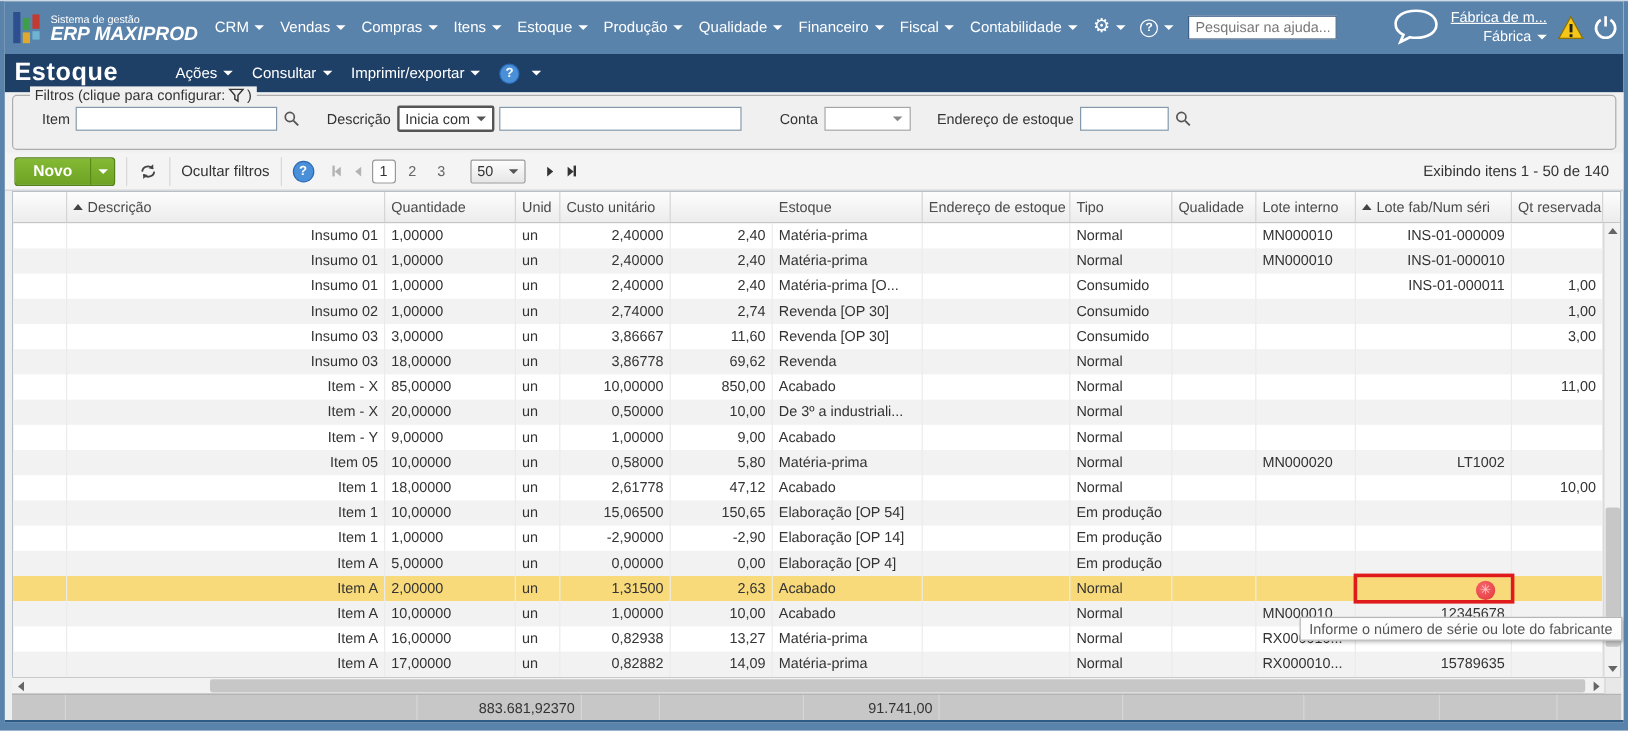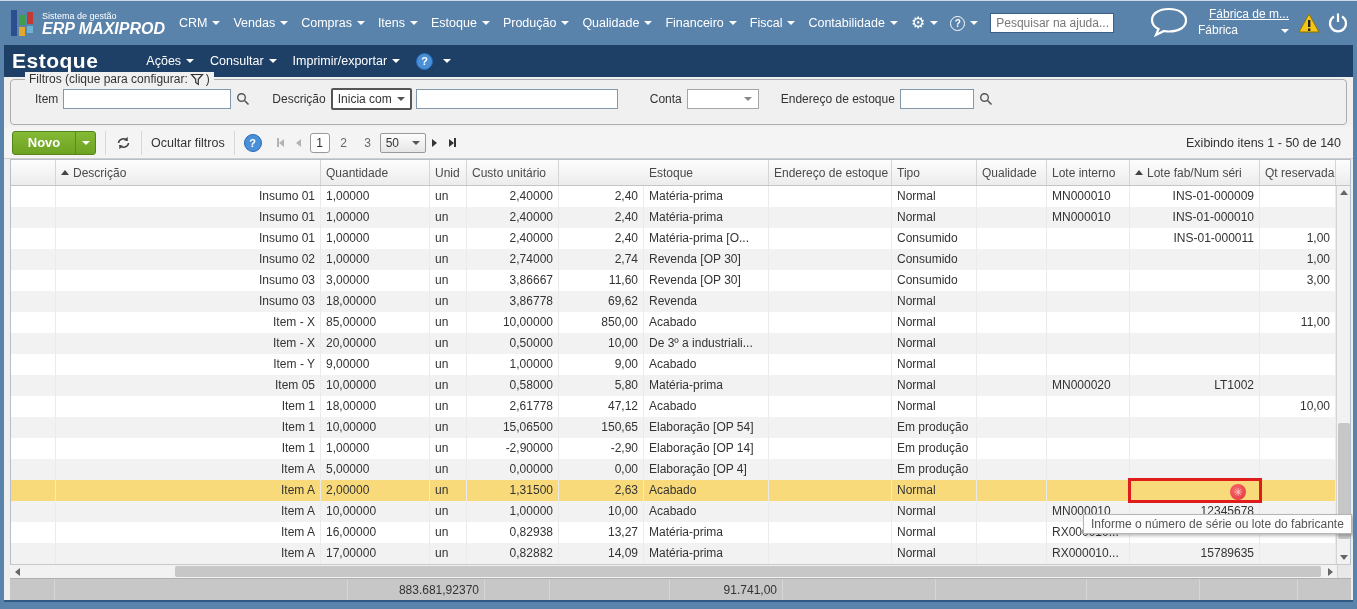--- a/index.html
+++ b/index.html
@@ -19,21 +19,21 @@
   .car-w { width:0; height:0; border-left:4px solid transparent; border-right:4px solid transparent; border-top:4px solid #fff; display:inline-block; margin-left:5px; }
   .car-d { width:0; height:0; border-left:4px solid transparent; border-right:4px solid transparent; border-top:4px solid #555; display:inline-block; margin-left:5px; }
   .gear-char { font-size:16px; line-height:1; }
   .tb-icon-group { display:flex; align-items:center; margin-right:12px; cursor:pointer; }
   .help-ring { width:15px; height:15px; border:1.5px solid #fff; border-radius:50%; display:flex; align-items:center; justify-content:center; font-size:10px; font-weight:bold; }
   .tb-search { width:124px; height:20px; border:1px solid #3c5f85; font-size:12px; padding:2px 5px; color:#444; }
   .tb-search::placeholder { color:#777; }
   .tb-right { margin-left:auto; display:flex; align-items:center; margin-right:4px; }
   .account { text-align:right; margin:0 8px; line-height:1.3; }
   .account-link { font-size:12px; text-decoration:underline; cursor:pointer; white-space:nowrap; }
-  .account-unit { font-size:12px; display:flex; align-items:center; justify-content:flex-end; cursor:pointer;gap:38px; }
+  .account-unit { font-size:12px; display:flex; align-items:center; justify-content:flex-end; cursor:pointer; }
 
   
   .pagebar { height:32px; background:#1e3f66; display:flex; align-items:center; color:#fff; }
   .page-title { font-size:21px; font-weight:bold; margin-left:8px; letter-spacing:0.5px; }
   .pmenus { display:flex; align-items:center; margin-left:48px; }
   .pmenu { display:flex; align-items:center; font-size:12.5px; margin-right:16px; cursor:pointer; white-space:nowrap; }
   .help-blue { width:17px; height:17px; background:#4a90d9; border:1px solid #2a6ab5; border-radius:50%; color:#fff; font-size:11px; font-weight:bold; display:flex; align-items:center; justify-content:center; cursor:pointer; }
 
   
   .filters { height:50px; background:#f0f0f0; padding:2px 6px 0 6px; }
@@ -56,21 +56,21 @@
   .icon-btn { cursor:pointer; display:flex; align-items:center; }
   .ocultar { font-size:12.5px; color:#333; cursor:pointer; }
   .pager { display:flex; align-items:center; margin-left:10px; }
   .pg-nav { width:18px; height:18px; display:flex; align-items:center; justify-content:center; cursor:pointer; }
   .tri-l { width:0;height:0;border-top:4px solid transparent;border-bottom:4px solid transparent;border-right:5px solid #b3b3b3; }
   .tri-r-dark { width:0;height:0;border-top:4px solid transparent;border-bottom:4px solid transparent;border-left:5px solid #333; }
   .vbar-g { width:2px; height:9px; background:#b3b3b3; }
   .vbar-d { width:2px; height:9px; background:#333; }
   .pg-num { min-width:20px; height:20px; display:flex; align-items:center; justify-content:center; font-size:12px; color:#666; margin:0 2px; cursor:pointer; }
   .pg-num.current { background:#fff; border:1px solid #999; border-radius:3px; color:#333; }
-  .pg-size { width:46px; height:20px; background:linear-gradient(#fdfdfd,#e6e6e6); border:1px solid #999; border-radius:2px; display:flex; align-items:center; justify-content:space-between; font-size:12px; color:#333; padding:0 5px; margin:0 0; cursor:pointer; }
+  .pg-size { width:46px; height:20px; background:linear-gradient(#fdfdfd,#e6e6e6); border:1px solid #999; border-radius:2px; display:flex; align-items:center; justify-content:space-between; font-size:12px; color:#333; padding:0 5px; margin:0 12px; cursor:pointer; }
   .tb-status { margin-left:auto; font-size:12.5px; color:#333; margin-right:4px; }
 
   
   .grid { width:1341px; margin-left:6px; background:#fff; border:1px solid #b7c0c9; border-bottom:none; }
   .ghead { display:flex; height:26px; background:linear-gradient(#fdfdfd,#ececec); border-bottom:1px solid #c5c5c5; }
   .gh-cell { border-right:1px solid #d5d5d5; font-size:12px; color:#4a4a4a; display:flex; align-items:center; padding:0 5px; overflow:hidden; white-space:nowrap; flex:none; cursor:pointer; }
   .sort-asc { width:0; height:0; border-left:4px solid transparent; border-right:4px solid transparent; border-bottom:5px solid #444; display:inline-block; margin-right:4px; flex:none; }
   .gbody { display:flex; }
   .rows-wrap { position:relative; width:1325px; flex:none; }
   .grow { display:flex; height:21px; }

